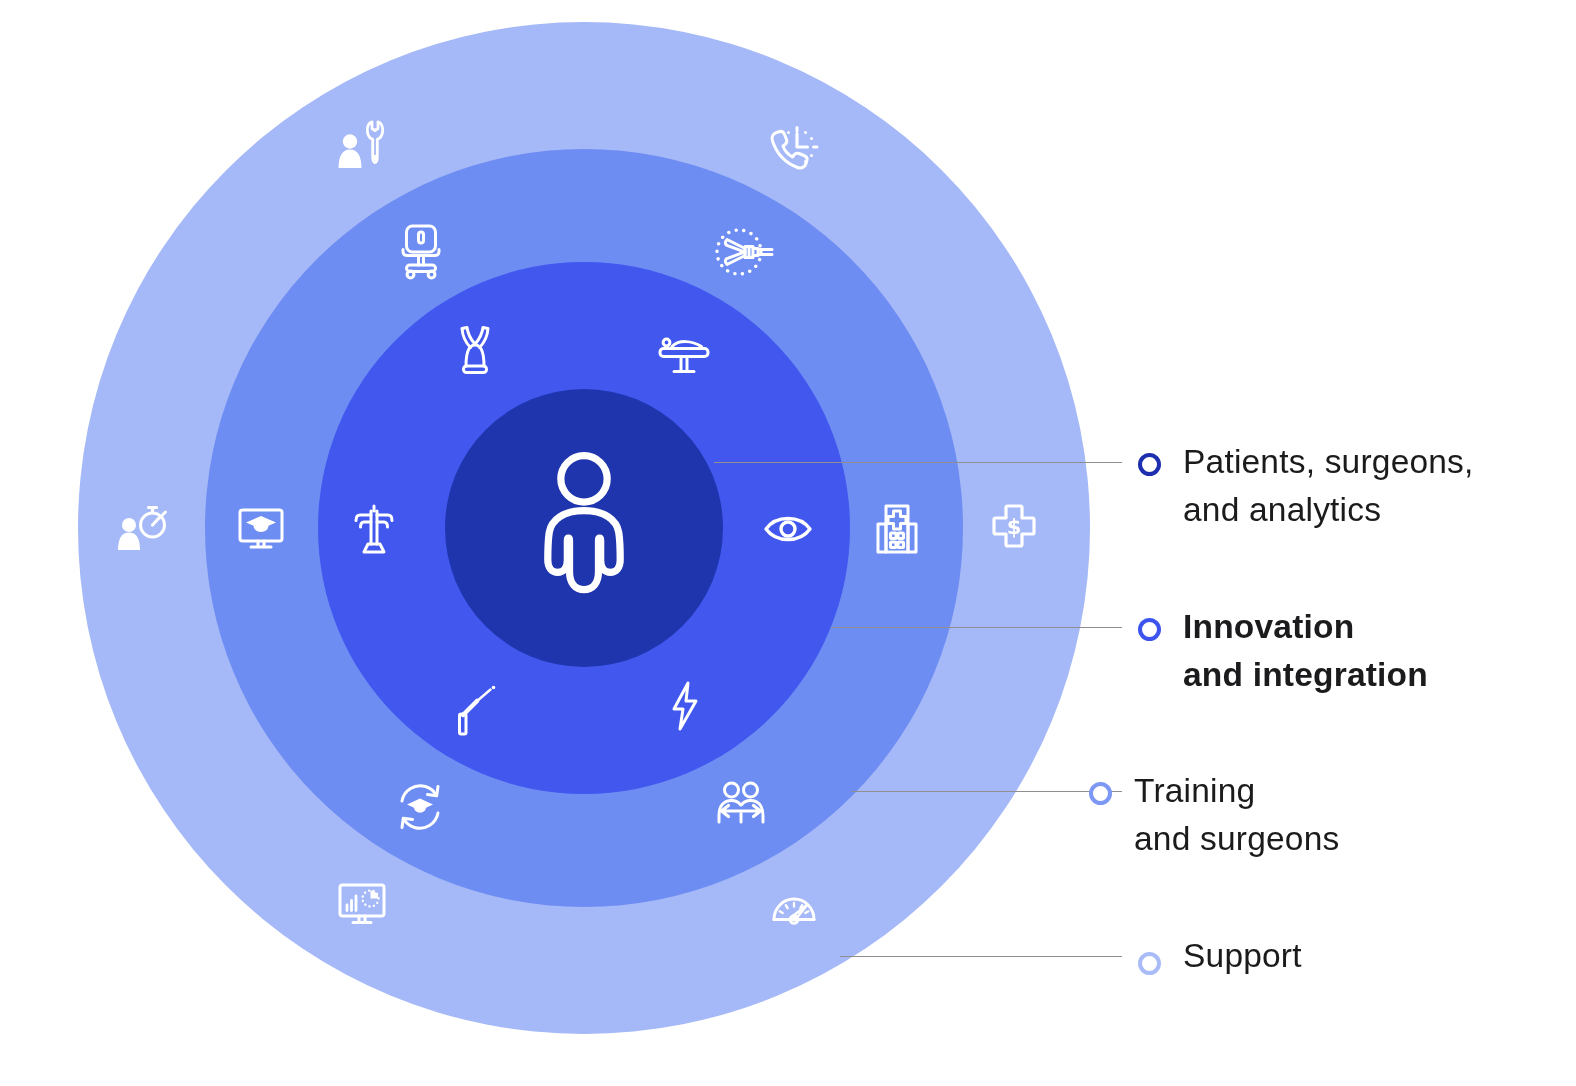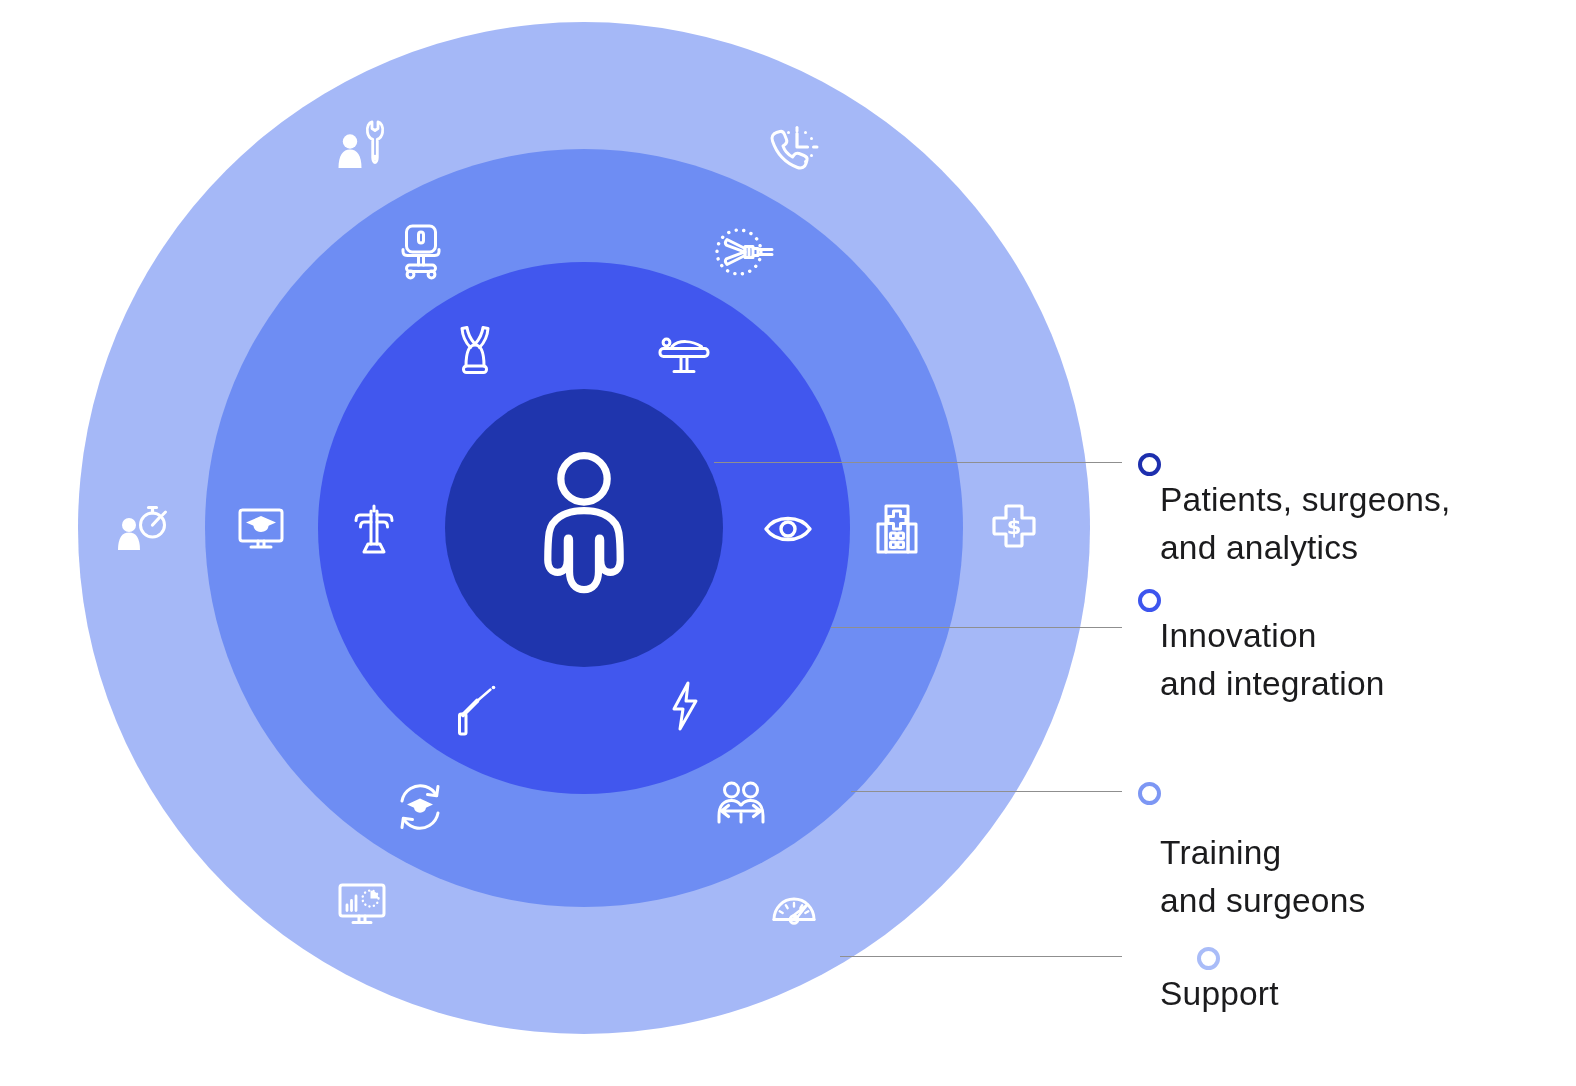--- a/index.html
+++ b/index.html
@@ -2,21 +2,21 @@
 <html><head>
 <meta charset="utf-8">
 <style>
   html,body{margin:0;padding:0;background:#ffffff;}
   .stage{position:relative;width:1576px;height:1086px;background:#fff;overflow:hidden;
          font-family:"Liberation Sans", sans-serif;}
   .ring{position:absolute;border-radius:50%;}
   .icon{position:absolute;transform:translate(-50%,-50%);line-height:0;}
   .icon svg{display:block;}
   .leader{position:absolute;height:1px;}
-  .legend-row{position:absolute;display:flex;align-items:flex-start;flex-direction:column;}
+  .legend-row{position:absolute;display:flex;align-items:flex-start;}
   .bullet{width:15px;height:15px;border-radius:50%;background:#fff;border:4.5px solid #3d55ee;
           margin-top:15px;flex:0 0 auto;}
   .legend-text{margin-left:22px;font-size:33.5px;line-height:48px;color:#1b1b1d;
                letter-spacing:0.2px;}
 </style>
 </head>
 <body>
 
 <div class="stage">
 
@@ -215,29 +215,29 @@
   <div class="leader" style="left: 840px; top: 956px; width: 282px; background-color: rgb(143, 143, 143);"></div>
 
   <div class="legend-row" style="left:1138px;top:438px;">
     <span class="bullet" style="border-color: rgb(29, 47, 174);"></span>
     <div class="legend-text">
       <div>Patients, surgeons,</div>
       <div>and analytics</div>
     </div>
   </div>
 
-  <div class="legend-row" style="left:1138px;top:574px;">
+  <div class="legend-row" style="left:1138px;top:603px;font-weight:bold;">
     <span class="bullet" style="border-color: rgb(61, 85, 238);"></span>
     <div class="legend-text">
       <div>Innovation</div>
       <div>and integration</div>
     </div>
   </div>
 
-  <div class="legend-row" style="left:1138px;top:767px;gap:24px;">
+  <div class="legend-row" style="left:1089px;top:767px;">
     <span class="bullet" style="border-color: rgb(125, 151, 244);"></span>
     <div class="legend-text">
       <div>Training</div>
       <div>and surgeons</div>
     </div>
   </div>
 
   <div class="legend-row" style="left:1138px;top:932px;align-items:center;">
     <span class="bullet" style="border-color: rgb(169, 188, 248);"></span>
     <div class="legend-text">

